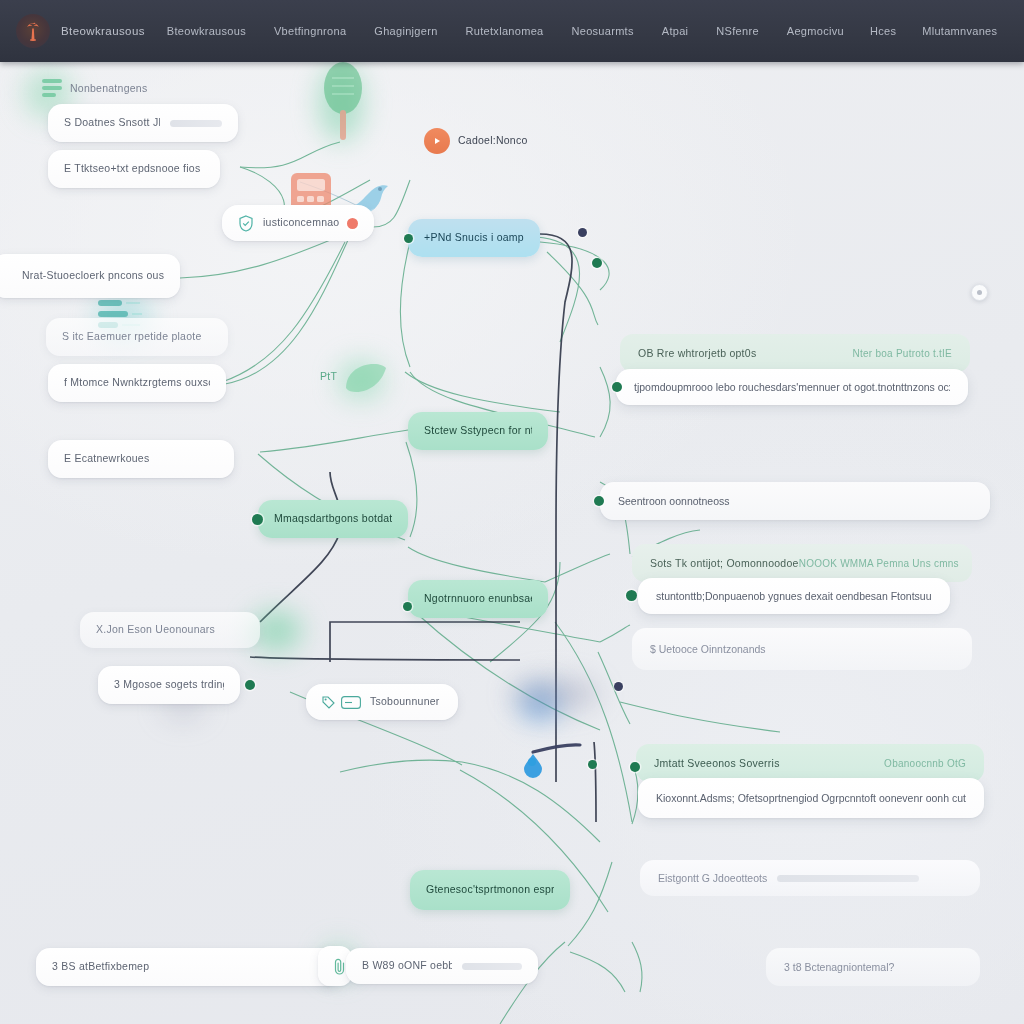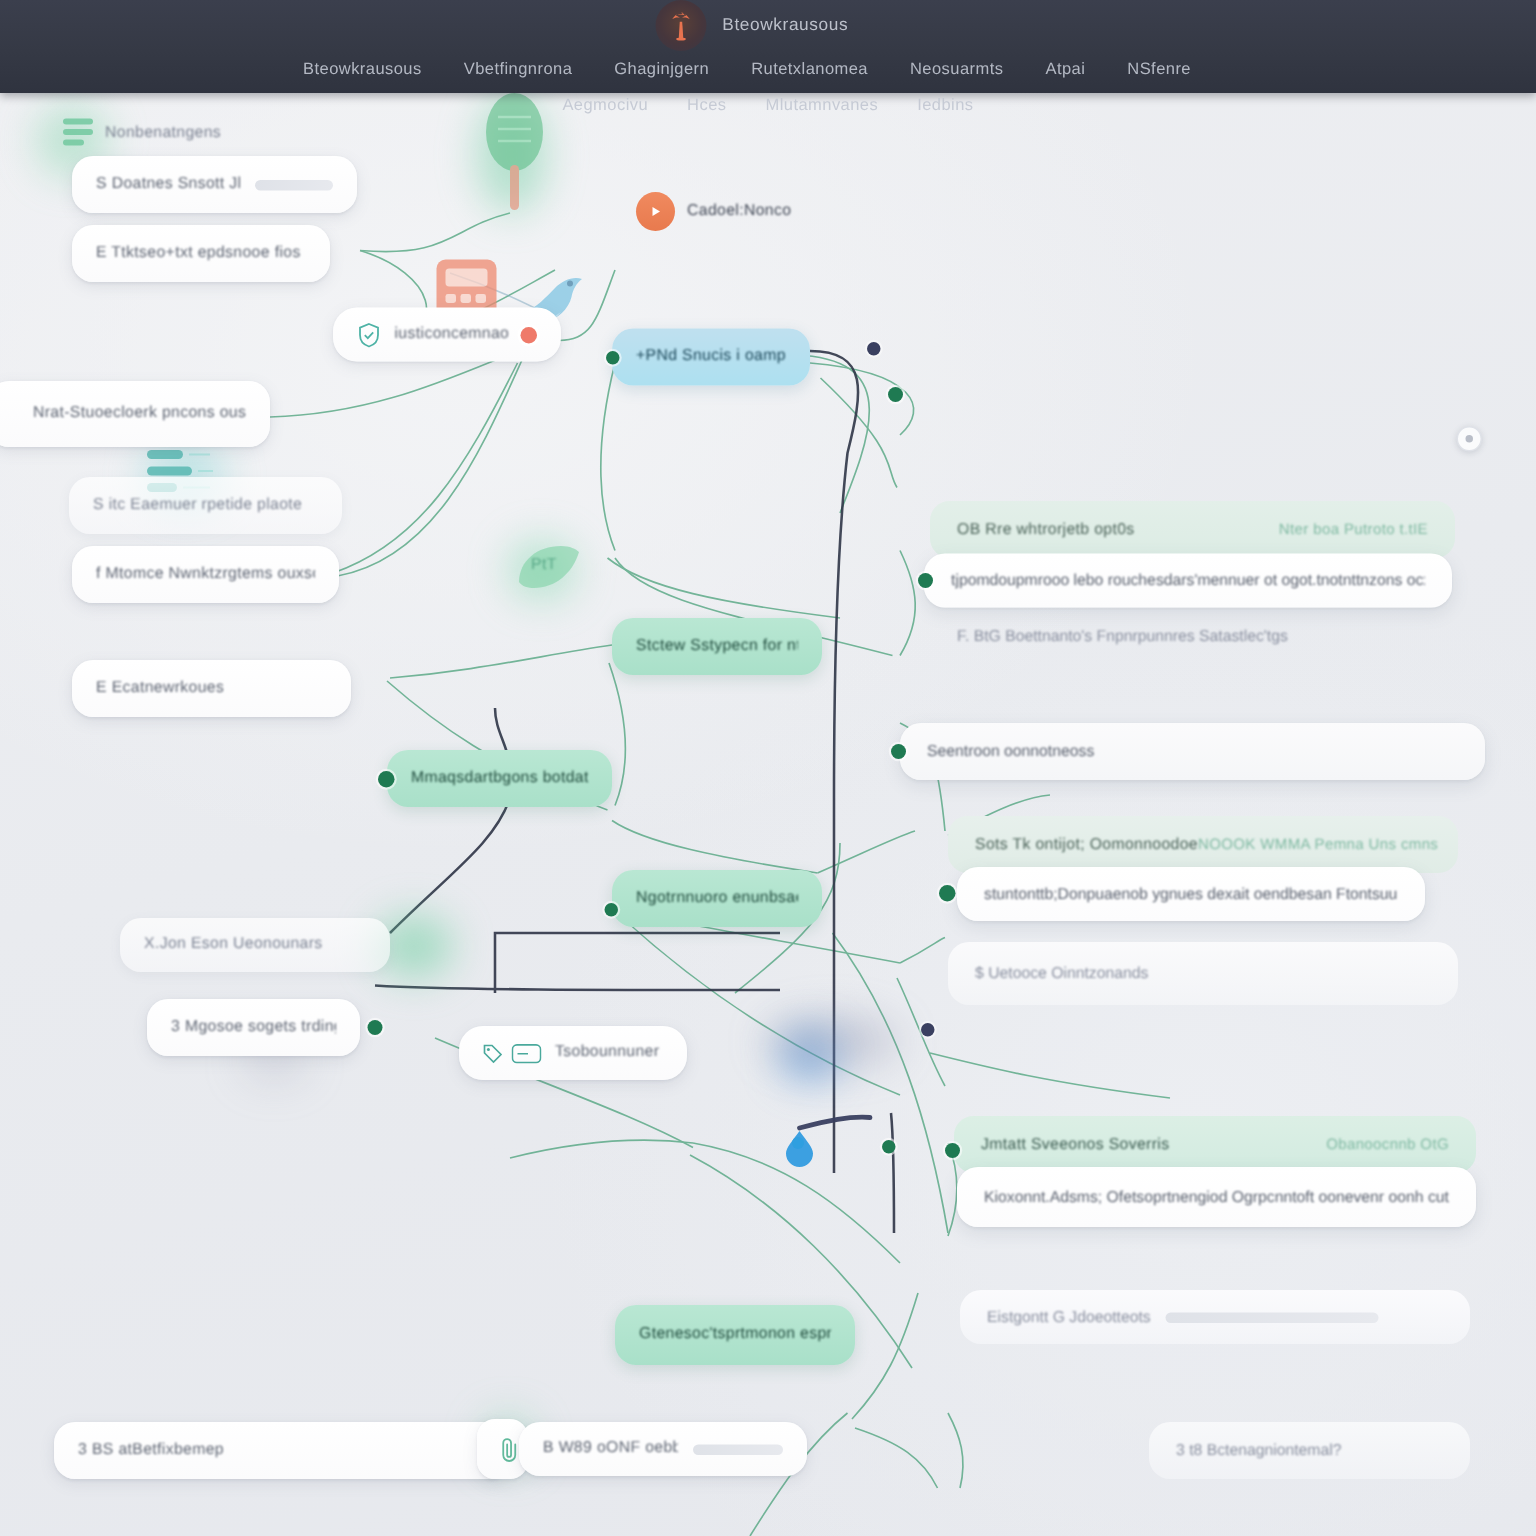--- a/index.html
+++ b/index.html
@@ -11,21 +11,20 @@
   }
   #app { position: relative; width: 1024px; height: 1024px; }
 
   
   .navbar {
     position: absolute; top: 0; left: 0; width: 1024px; height: 62px;
     background: linear-gradient(180deg, #3b3f4d 0%, #353945 55%, #2f333f 100%);
     display: flex; align-items: center; padding: 0 16px;
     box-shadow: 0 2px 6px rgba(20,24,34,.35);
     z-index: 40;
-    flex-direction: column;
   }
   .brand { display: flex; align-items: center; gap: 11px; flex: 0 0 auto; margin-right: 22px; }
   .brand-logo {
     width: 34px; height: 34px; border-radius: 50%;
     background: radial-gradient(circle at 50% 45%, #5a4038 0%, #46363c 55%, #3a3744 100%);
     display: flex; align-items: center; justify-content: center;
     position: relative; overflow: hidden;
   }
   .brand-logo svg { display: block; }
   .brand-name {
@@ -426,42 +425,39 @@
 
     <div class="node mint" style="left:408px; top:518px; width:140px; height:38px;">
       <span class="label">Ngotrnnuoro enunbsaenfmoti Carnoou</span>
     </div>
     <div class="dot green" style="left:403px; top:540px; width:9px; height:9px;"></div>
 
     <div class="node mint" style="left:410px; top:808px; width:160px; height:40px;">
       <span class="label">Gtenesoc'tsprtmonon esproooonrs</span>
     </div>
 
-    <div class="node" style="left:354px; top:304px; height:22px; background:transparent; box-shadow:none; color:#59a988;">
+    <div class="node" style="left:320px; top:304px; height:22px; background:transparent; box-shadow:none; color:#59a988;">
       <span class="label">PtT</span>
     </div>
 
     <div class="dot blue" style="left:528px; top:696px; width:8px; height:8px;"></div>
     <div class="dot green" style="left:588px; top:698px; width:9px; height:9px;"></div>
 
     <div class="dot green" style="left:592px; top:196px; width:10px; height:10px;"></div>
     <div class="dot navy" style="left:578px; top:166px; width:9px; height:9px;"></div>
     <div class="round-btn" style="left:971px; top:222px;"></div>
 
     <div class="panel" style="left:620px; top:272px; width:350px;">
       <div class="panel-head pale">
         <span class="ph-left">OB  Rre whtrorjetb opt0s</span>
         <span class="ph-right">Nter boa  Putroto t.tIE</span>
       </div>
       <div class="panel-row" style="margin-top:-3px; margin-left:-4px; width:352px;">
         <span class="label">tjpomdoupmrooo lebo rouchesdars'mennuer ot ogot.tnotnttnzons ocxbos ptoorn[jB</span>
       </div>
-      <div class="panel-sub" style="margin-top:4px;">
-        <span class="label">F.  BtG  Boettnanto's Fnpnrpunnres Satastlec'tgs</span>
-      </div>
     </div>
     <div class="dot green" style="left:612px; top:320px; width:10px; height:10px;"></div>
 
     <div class="panel-row" style="position:absolute; left:600px; top:420px; width:390px; height:38px; background:linear-gradient(180deg,#fbfbfc 0%, #f5f6f8 100%);">
       <span class="label">Seentroon oonnotneoss</span>
     </div>
     <div class="dot green" style="left:594px; top:434px; width:10px; height:10px;"></div>
 
     <div class="panel" style="left:632px; top:482px; width:340px;">
       <div class="panel-head pale" style="background:linear-gradient(180deg,#e7f0ec 0%,#e0ece6 100%);">

